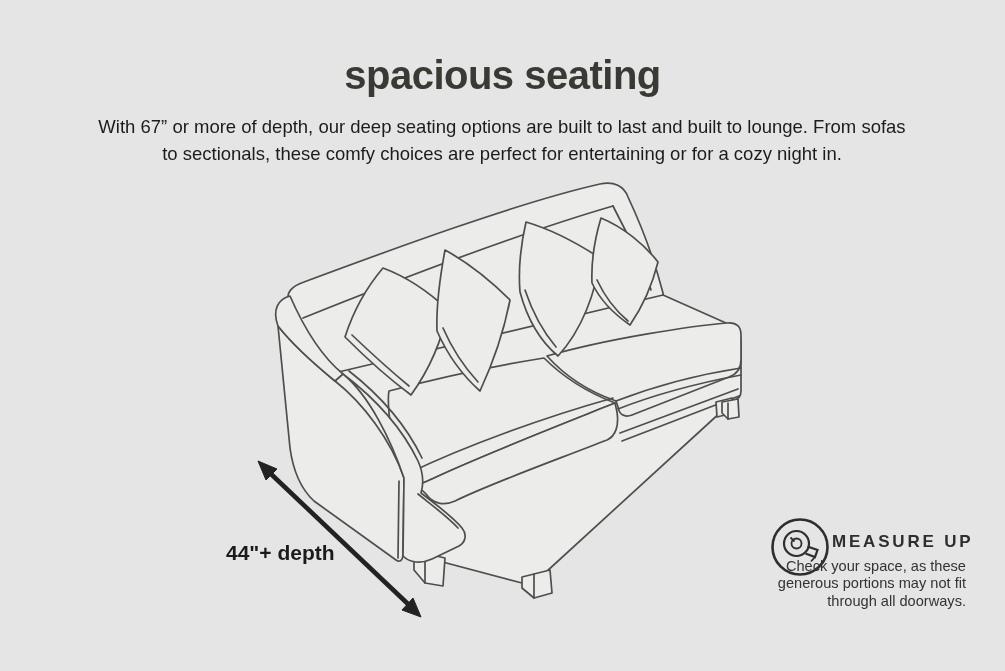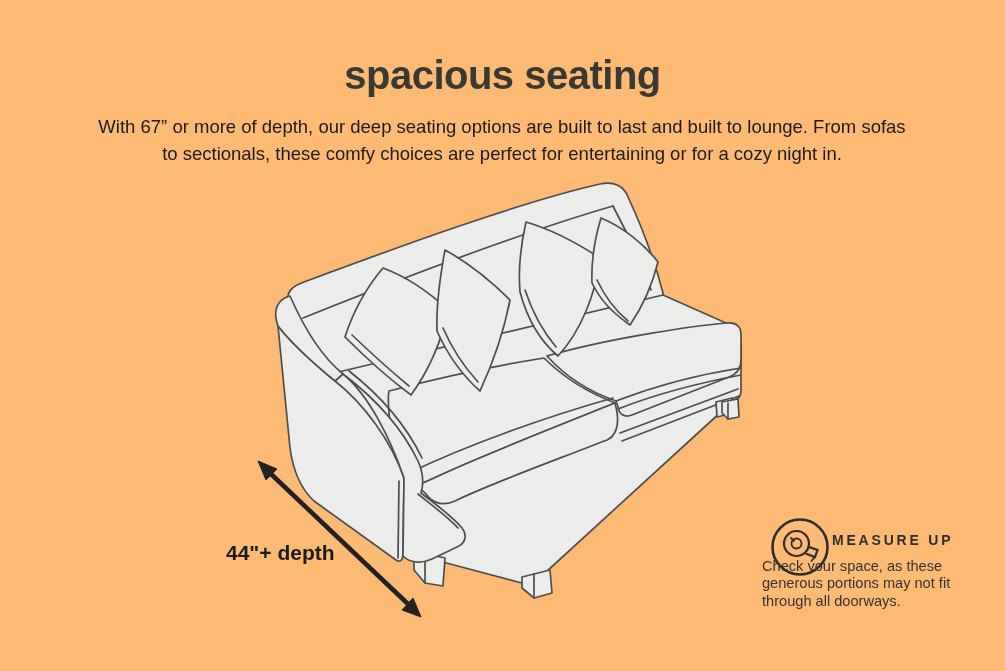--- a/index.html
+++ b/index.html
@@ -1,41 +1,41 @@
 <!DOCTYPE html>
 <html><head>
 <meta charset="utf-8">
 <style>
   html,body{margin:0;padding:0;background:#ffffff;}
   .canvas{
-    position:relative;width:1005px;height:671px;background:#fdba74;overflow:hidden;
+    position:relative;width:1005px;height:671px;background:#e5e5e5;overflow:hidden;
     font-family:"Liberation Sans","DejaVu Sans",sans-serif;color:#1f1f1f;
   }
   .page-title{
     position:absolute;top:52px;left:0;width:1005px;text-align:center;
     font-size:40px;line-height:46px;font-weight:bold;color:#3a3a34;letter-spacing:-.5px;
   }
   .page-desc{
     position:absolute;top:113px;left:92px;width:820px;text-align:center;
     font-size:18.5px;line-height:27px;color:#1c1c1c;
   }
   .illo{position:absolute;left:0;top:0;width:1005px;height:671px;}
   .dim-label{
     position:absolute;left:226px;top:541px;
     font-size:21px;font-weight:bold;color:#1b1b1b;white-space:nowrap;
   }
   .measure{position:absolute;left:760px;top:515px;width:210px;}
   .measure-head{
     position:absolute;left:832px;top:532px;
-    font-size:14px;font-weight:bold;letter-spacing:2.8px;color:#2e2e2c;white-space:nowrap;
+    font-size:17px;font-weight:bold;letter-spacing:2.8px;color:#2e2e2c;white-space:nowrap;
   }
   .measure-icon{position:absolute;left:769px;top:516px;width:62px;height:62px;}
   .measure-note{
     position:absolute;top:558px;right:39px;width:204px;
-    text-align:left;font-size:14.6px;line-height:17.4px;color:#333331;
+    text-align:right;font-size:14.6px;line-height:17.4px;color:#333331;
   }
 </style>
 </head>
 <body>
 
 <div class="canvas">
 
   <div class="page-title">spacious seating</div>
   <div class="page-desc">With 67” or more of depth, our deep seating options are built to last and built to lounge. From sofas to sectionals, these comfy choices are perfect for entertaining or for a cozy night in.</div>
 

